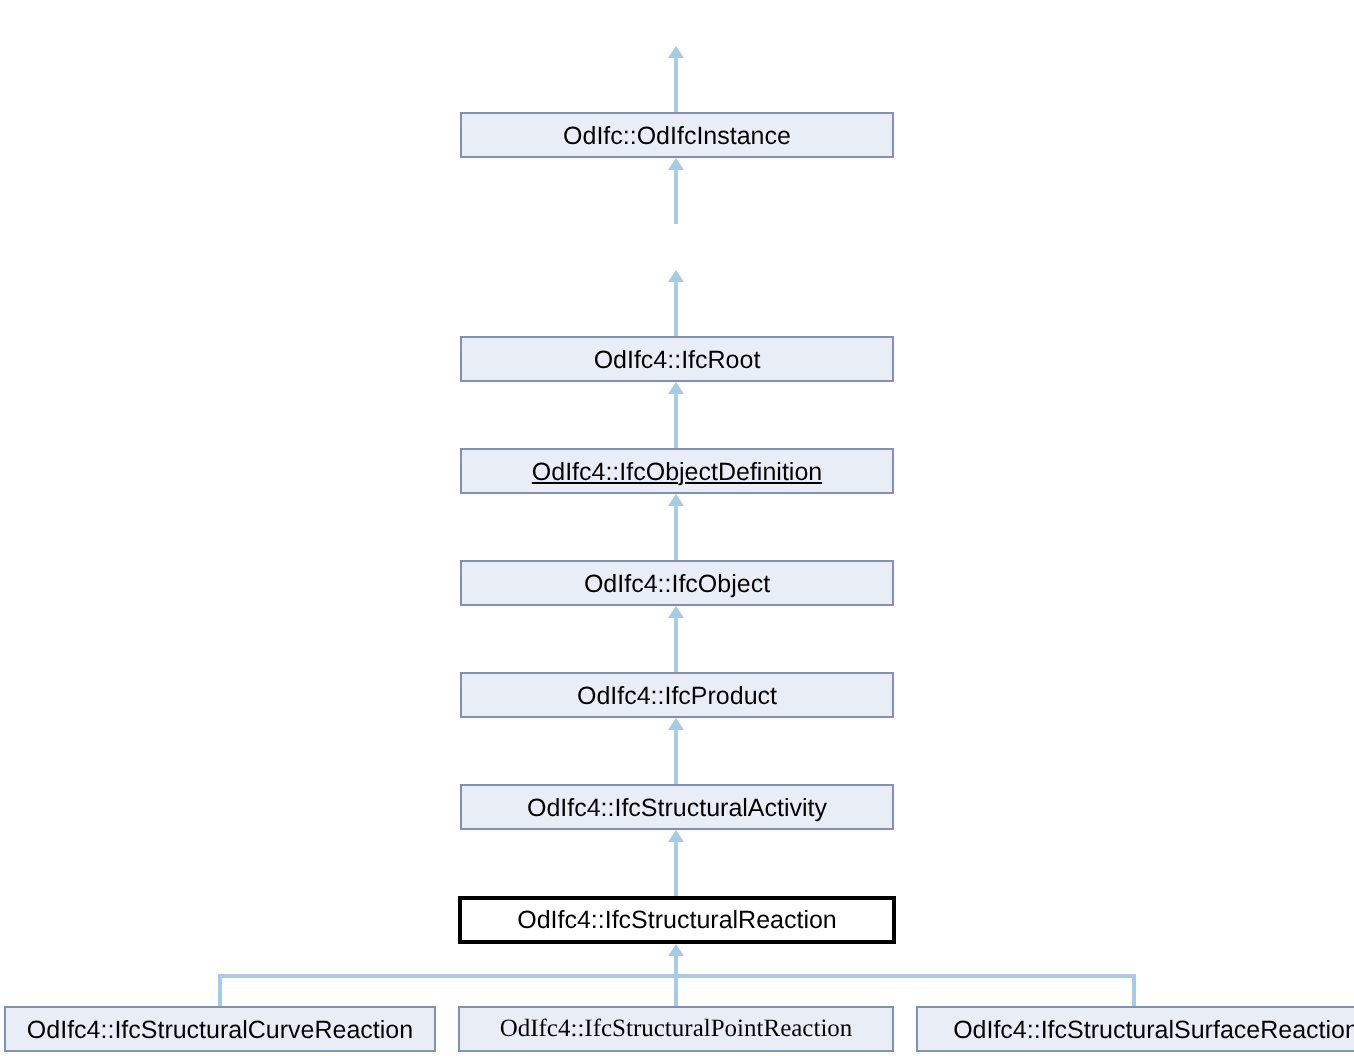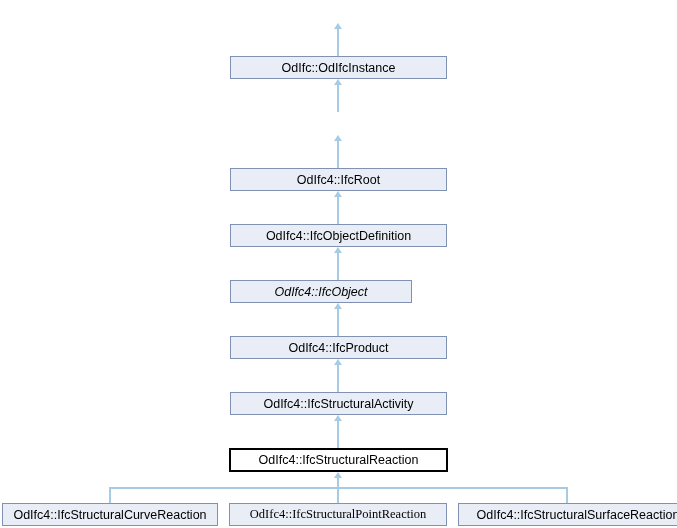--- a/index.html
+++ b/index.html
@@ -91,23 +91,23 @@
   <div class="hl" style="left:109px; top:487px; width:459px;"></div>
   <div class="vl" style="left:109px; top:487px; height:16px;"></div>
   <div class="vl" style="left:566px; top:487px; height:16px;"></div>
 
 
   <div class="node" style="left:230px; top:56px;  width:217px; height:23px;">OdIfc::OdIfcInstance</div>
 
 
   <div class="node" style="left:230px; top:168px; width:217px; height:23px;">OdIfc4::IfcRoot</div>
 
-  <div class="node" style="left:230px; top:224px; width:217px; height:23px;">OdIfc4::IfcObjectDefinition</div>
+  <div class="node" style="left:230px; top:224px; width:217px; height:23px;text-decoration:underline;">OdIfc4::IfcObjectDefinition</div>
 
-  <div class="node" style="left:230px; top:280px; width:182px; height:23px;font-style:italic;">OdIfc4::IfcObject</div>
+  <div class="node" style="left:230px; top:280px; width:217px; height:23px;">OdIfc4::IfcObject</div>
 
   <div class="node" style="left:230px; top:336px; width:217px; height:23px;text-align:right;">OdIfc4::IfcProduct</div>
 
   <div class="node" style="left:230px; top:392px; width:217px; height:23px;">OdIfc4::IfcStructuralActivity</div>
 
   <div class="node current" style="left:229px; top:448px; width:219px; height:24px;">OdIfc4::IfcStructuralReaction</div>
 
   <div class="node" style="left:2px;   top:503px; width:216px; height:23px;">OdIfc4::IfcStructuralCurveReaction</div>
 
   <div class="node" style="left:229px; top:503px; width:218px; height:23px;font-family:Liberation Serif, serif;">OdIfc4::IfcStructuralPointReaction</div>

